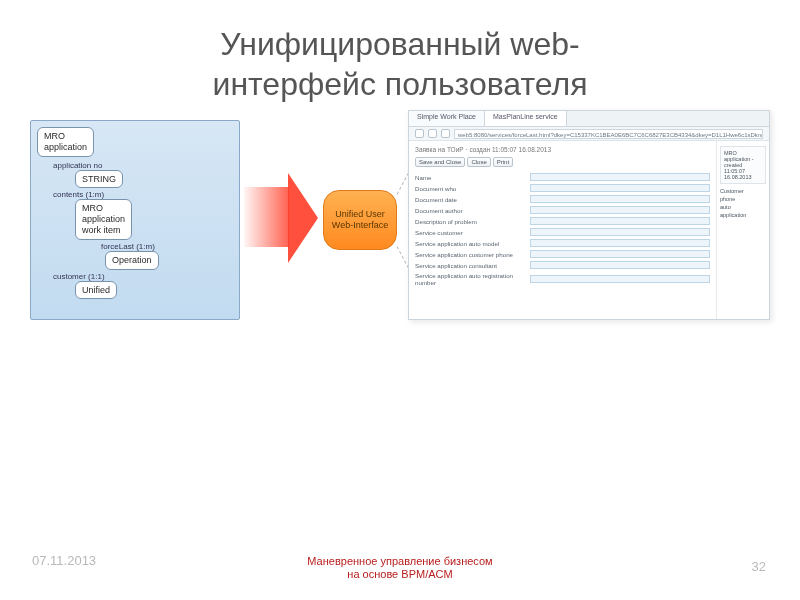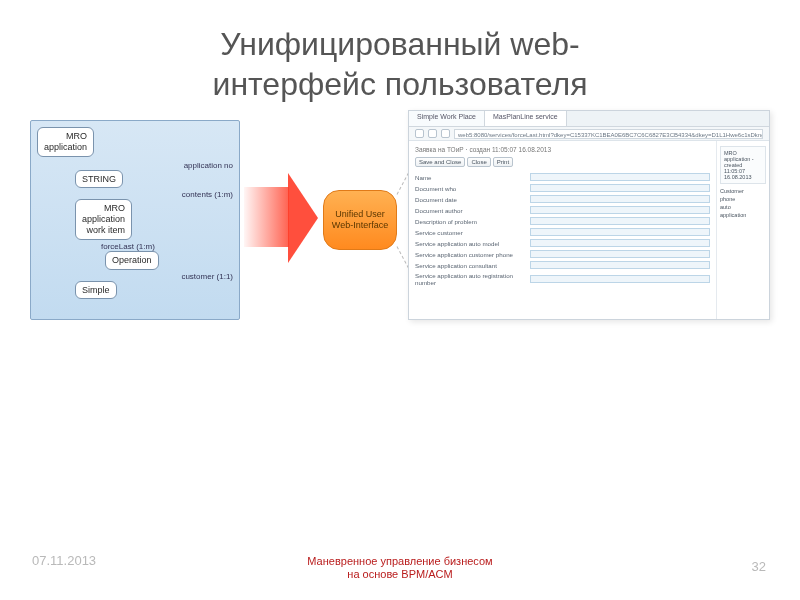--- a/index.html
+++ b/index.html
@@ -41,24 +41,24 @@
     padding: 6px;
   }
   .node-box {
     background: #fff;
     border: 1px solid #7a93ad;
     border-radius: 6px;
     padding: 3px 6px;
     display: inline-block;
     font-size: 9px;
     line-height: 1.2;
-    text-align: right;
+    text-align: left;
   }
   .tree-row { display:flex; align-items:center; }
-  .indent1 { margin-left: 12px; justify-content: flex-end; }
+  .indent1 { margin-left: 12px; }
   .indent2 { margin-left: 38px; }
   .indent3 { margin-left: 68px; }
   .rel-label {
     font-size: 8px;
     color: #335;
     margin-left: 4px;
   }
   
   .arrow {
     position: absolute;
@@ -265,21 +265,21 @@
     <div class="tree-row indent2" style="margin-top:2px; margin-left:60px">
       <span class="rel-label">forceLast (1:m)</span>
     </div>
     <div class="tree-row indent3">
       <div class="node-box">Operation</div>
     </div>
     <div class="tree-row indent1" style="margin-top:2px">
       <span class="rel-label">customer (1:1)</span>
     </div>
     <div class="tree-row indent2">
-      <div class="node-box">Simple</div>
+      <div class="node-box">Unified</div>
     </div>
   </div>
 
   <div class="arrow">
     <div class="body"></div>
     <div class="head"></div>
   </div>
 
   <div class="center-box" style="white-space:pre-line">Unified User
 Web-Interface</div>

